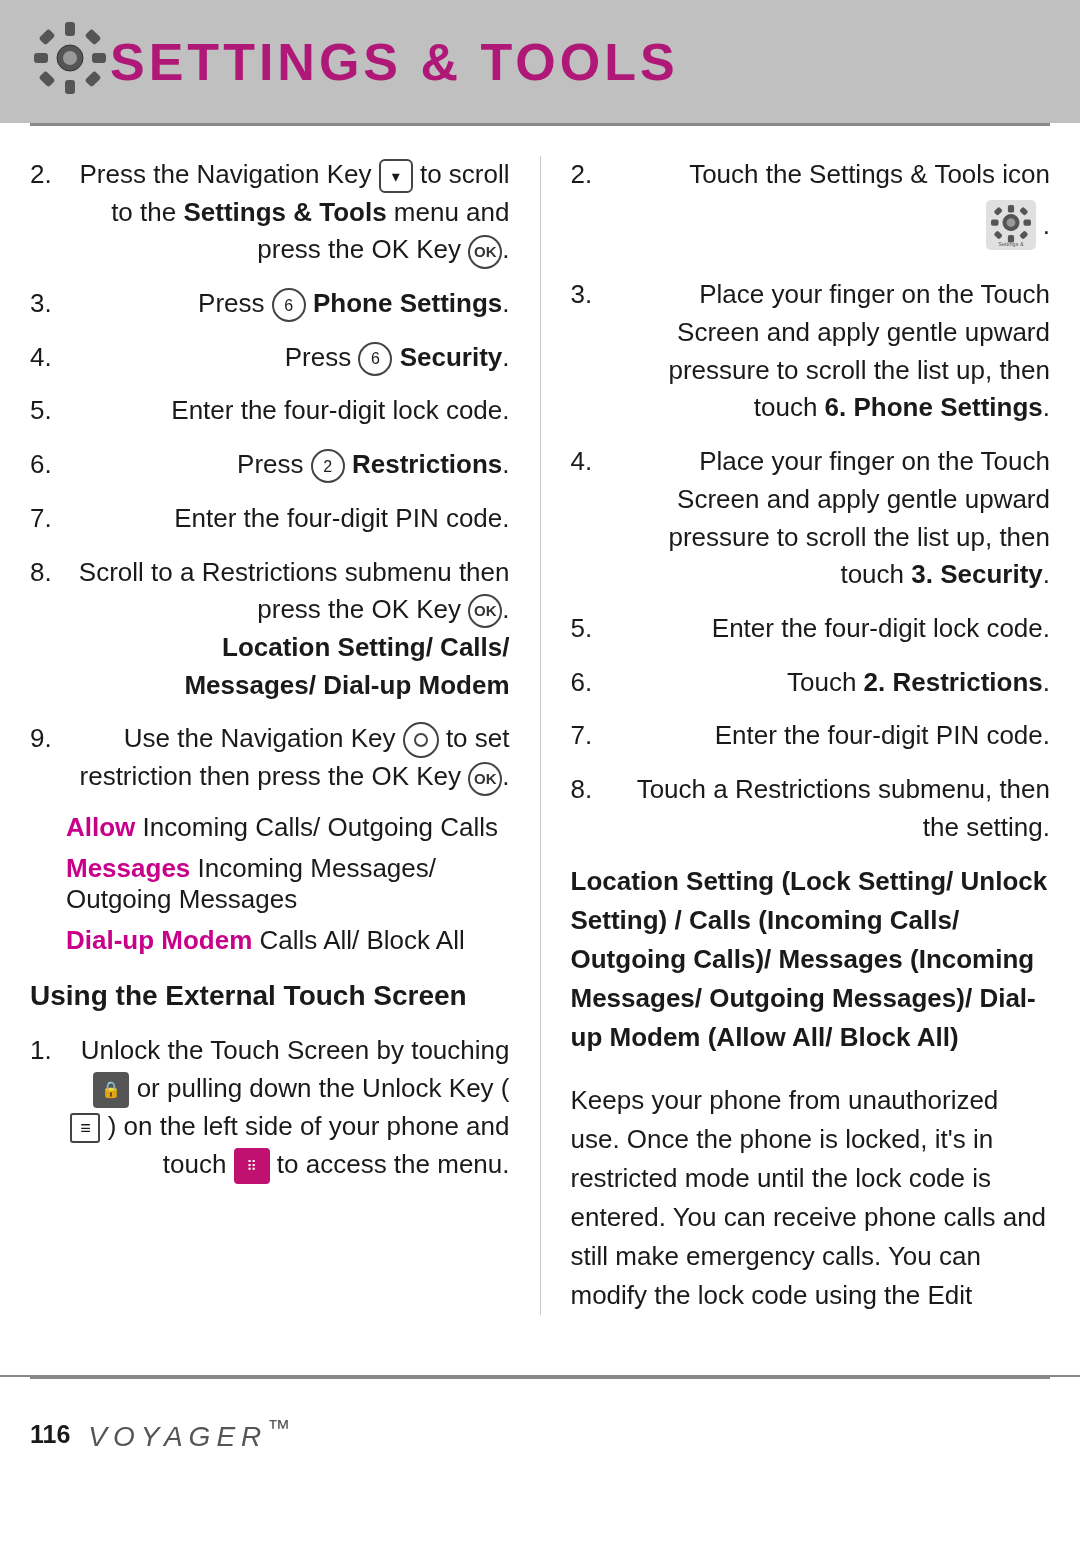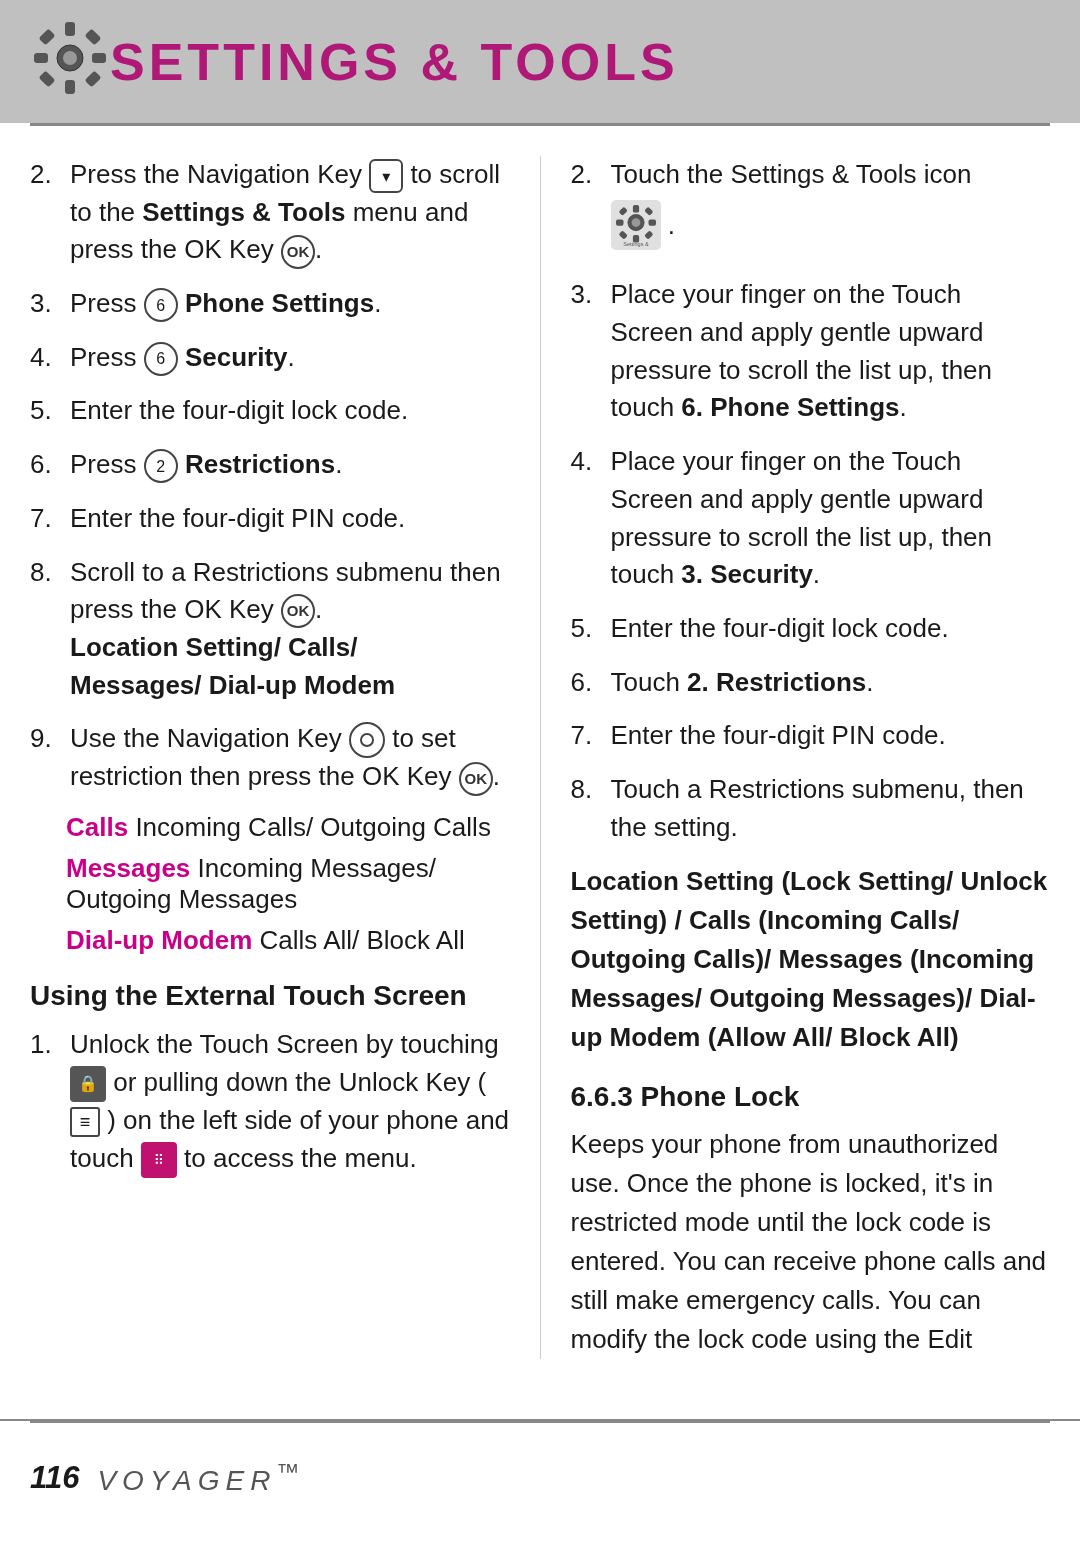--- a/index.html
+++ b/index.html
@@ -83,21 +83,21 @@
       vertical-align: middle;
       color: #333;
     }
 
     .bold { font-weight: bold; }
     .magenta { color: #c8008a; }
 
     .section-heading {
       font-weight: bold;
       font-size: 28px;
-      margin-bottom: 14px;
+      margin-bottom: 20px;
       margin-top: 10px;
     }
 
     .phone-lock-heading {
       font-weight: bold;
       font-size: 28px;
       margin-bottom: 12px;
     }
 
     
@@ -106,24 +106,23 @@
       bottom: 0;
       left: 0;
       right: 0;
       border-top: 2px solid #888;
       padding: 18px 30px;
       display: flex;
       align-items: center;
     }
 
     .footer-page-num {
-      font-size: 31px;
+      font-size: 25px;
       font-weight: bold;
       margin-right: 18px;
-      font-style: italic;
     }
 
     .gear-svg {
       width: 80px;
       height: 80px;
     }
 
     .right-col-content {
       padding-left: 30px;
     }
@@ -135,20 +134,21 @@
       line-height: 1.45;
     }
 
     .num-label {
       flex-shrink: 0;
       min-width: 32px;
     }
 
     .li-content {
       flex: 1;
+      text-align: right;
     }
   </style>
 </head>
 <body>
 
 <div class="header">
   <div>
     <svg class="gear-svg" viewBox="0 0 80 80" xmlns="http://www.w3.org/2000/svg">
       <circle cx="40" cy="40" r="13" fill="#555" stroke="#333" stroke-width="1"></circle>
       <circle cx="40" cy="40" r="7" fill="#999"></circle>
@@ -234,21 +234,21 @@
         Use the Navigation Key 
         <span style="display:inline-flex;align-items:center;justify-content:center;width:36px;height:36px;border:2px solid #444;border-radius:50%;font-size:12px;vertical-align:middle;position:relative;">
           <span style="width:14px;height:14px;border:2px solid #444;border-radius:50%;display:block;"></span>
         </span>
         to set restriction then press the OK Key 
         <span class="icon-ok" style="display:inline-flex;align-items:center;justify-content:center;width:34px;height:34px;border:2px solid #444;border-radius:50%;font-size:15px;font-weight:bold;vertical-align:middle;color:#333;">OK</span>.
       </span>
     </div>
 
     <div style="margin-left:36px; margin-bottom:10px;">
-      <span class="magenta bold">Calls</span>
+      <span class="magenta bold">Allow</span>
       <span>  Incoming Calls/ Outgoing Calls</span>
     </div>
     <div style="margin-left:36px; margin-bottom:10px;">
       <span class="magenta bold">Messages</span>
       <span>  Incoming Messages/ Outgoing Messages</span>
     </div>
     <div style="margin-left:36px; margin-bottom:24px;">
       <span class="magenta bold">Dial-up Modem</span>
       <span>  Calls All/ Block All</span>
     </div>
@@ -328,21 +328,20 @@
 
     <div class="numbered-li">
       <span class="num-label">8.</span>
       <span class="li-content">Touch a Restrictions submenu, then the setting.</span>
     </div>
 
     <div style="margin-bottom:24px; line-height:1.5;">
       <span class="bold">Location Setting (Lock Setting/ Unlock Setting) / Calls (Incoming Calls/ Outgoing Calls)/ Messages (Incoming Messages/ Outgoing Messages)/ Dial-up Modem (Allow All/ Block All)</span>
     </div>
 
-    <div class="phone-lock-heading">6.6.3 Phone Lock</div>
 
     <div style="line-height:1.5;">Keeps your phone from unauthorized use. Once the phone is locked, it's in restricted mode until the lock code is entered. You can receive phone calls and still make emergency calls. You can modify the lock code using the Edit</div>
 
   </div>
 </div>
 
 <div class="footer" style="position:relative;margin-top:60px;padding-bottom:20px;">
   <hr style="position:absolute;top:0;left:30px;right:30px;border:none;border-top:2px solid #888;">
   <span class="footer-page-num" style="margin-top:20px;display:inline-block;">116</span>
   <span style="font-size:28px;letter-spacing:6px;text-transform:uppercase;color:#555;margin-top:20px;display:inline-block;font-style:italic;">

